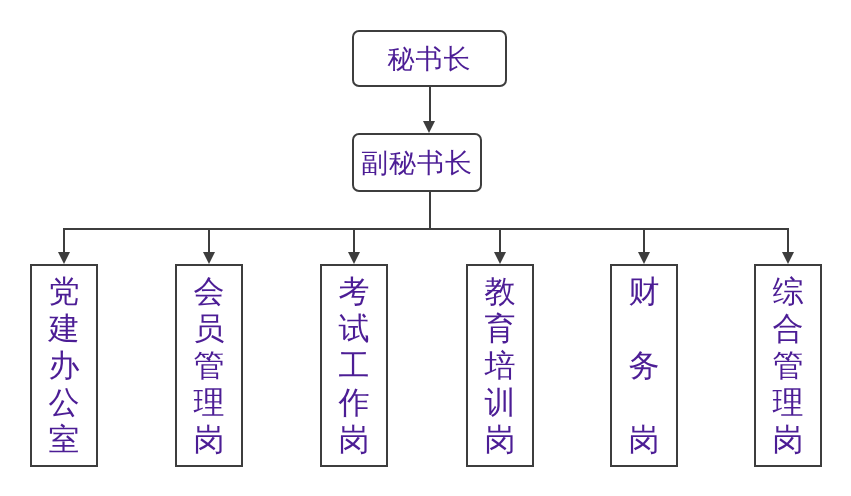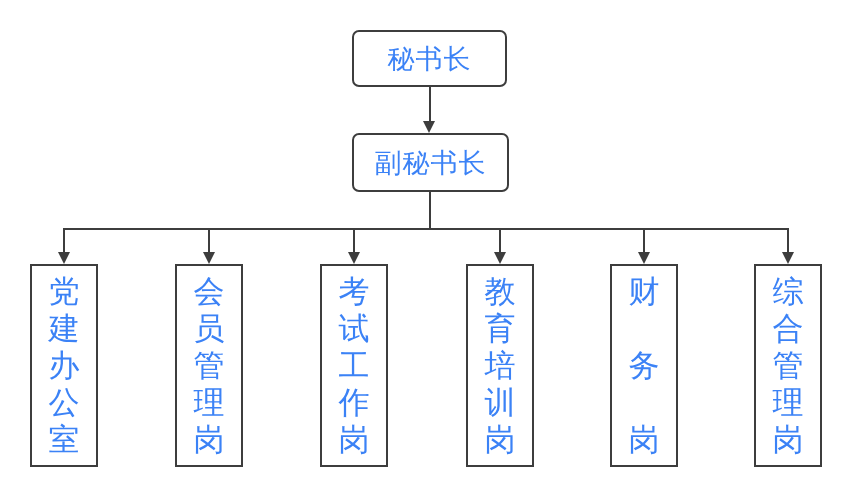--- a/index.html
+++ b/index.html
@@ -6,40 +6,40 @@
     margin: 0;
     padding: 0;
     background: #ffffff;
   }
   .canvas {
     position: relative;
     width: 851px;
     height: 496px;
     background: #ffffff;
     font-family: "Liberation Sans", "DejaVu Sans", sans-serif;
-    color: #3b82f6;
+    color: #4c1d95;
     overflow: hidden;
   }
   .node {
     position: absolute;
     box-sizing: border-box;
     border: 2px solid #3d3d3d;
     background: #ffffff;
     display: flex;
     align-items: center;
     justify-content: center;
     text-align: center;
   }
   .top-node {
     border-radius: 7px;
     font-size: 27px;
     letter-spacing: 1px;
   }
   .root-node   { left: 352px; top: 30px;  width: 155px; height: 57px; }
-  .deputy-node { left: 352px; top: 133px; width: 157px; height: 59px; }
+  .deputy-node { left: 352px; top: 133px; width: 130px; height: 59px; }
   .child-node {
     top: 264px;
     width: 68px;
     height: 203px;
     border-radius: 0;
     font-size: 31px;
   }
   .child-node .stack {
     white-space: pre-line;
     line-height: 37px;

